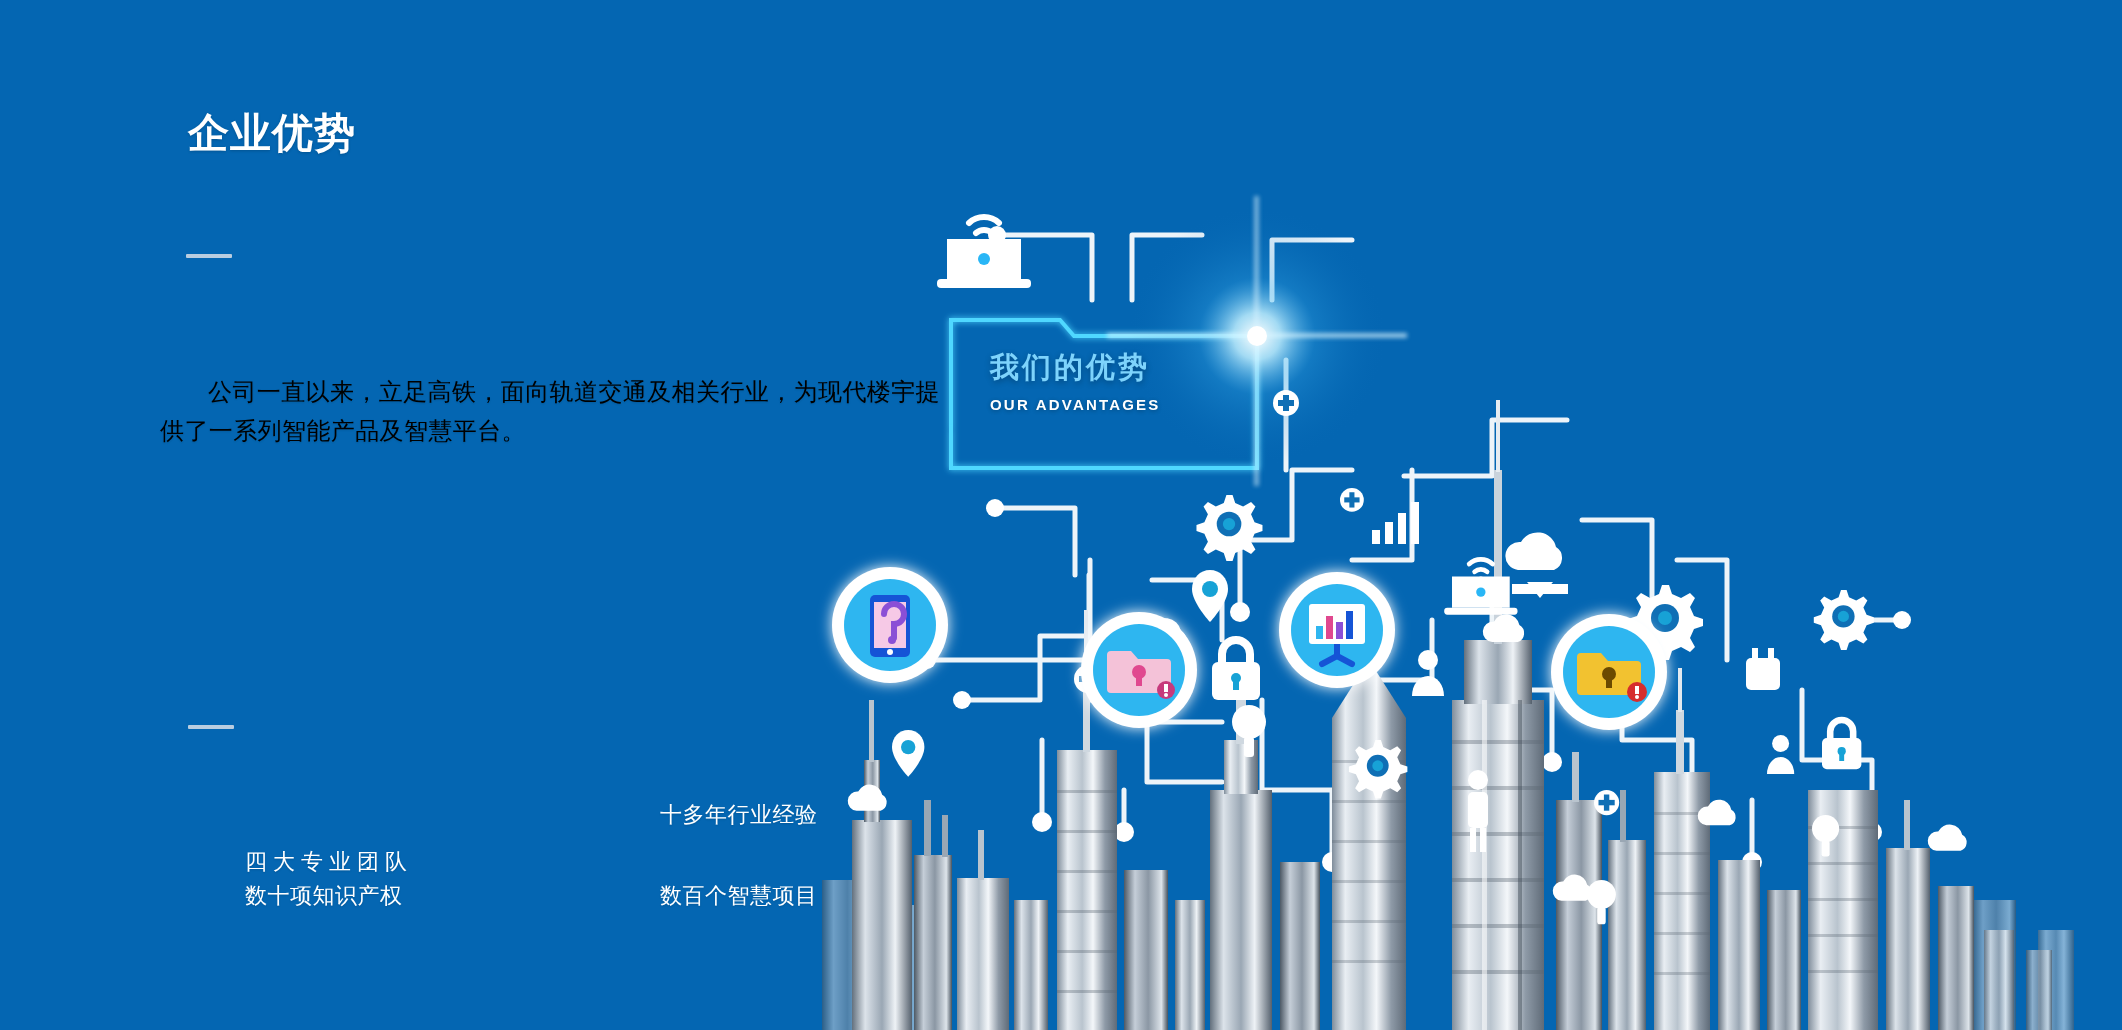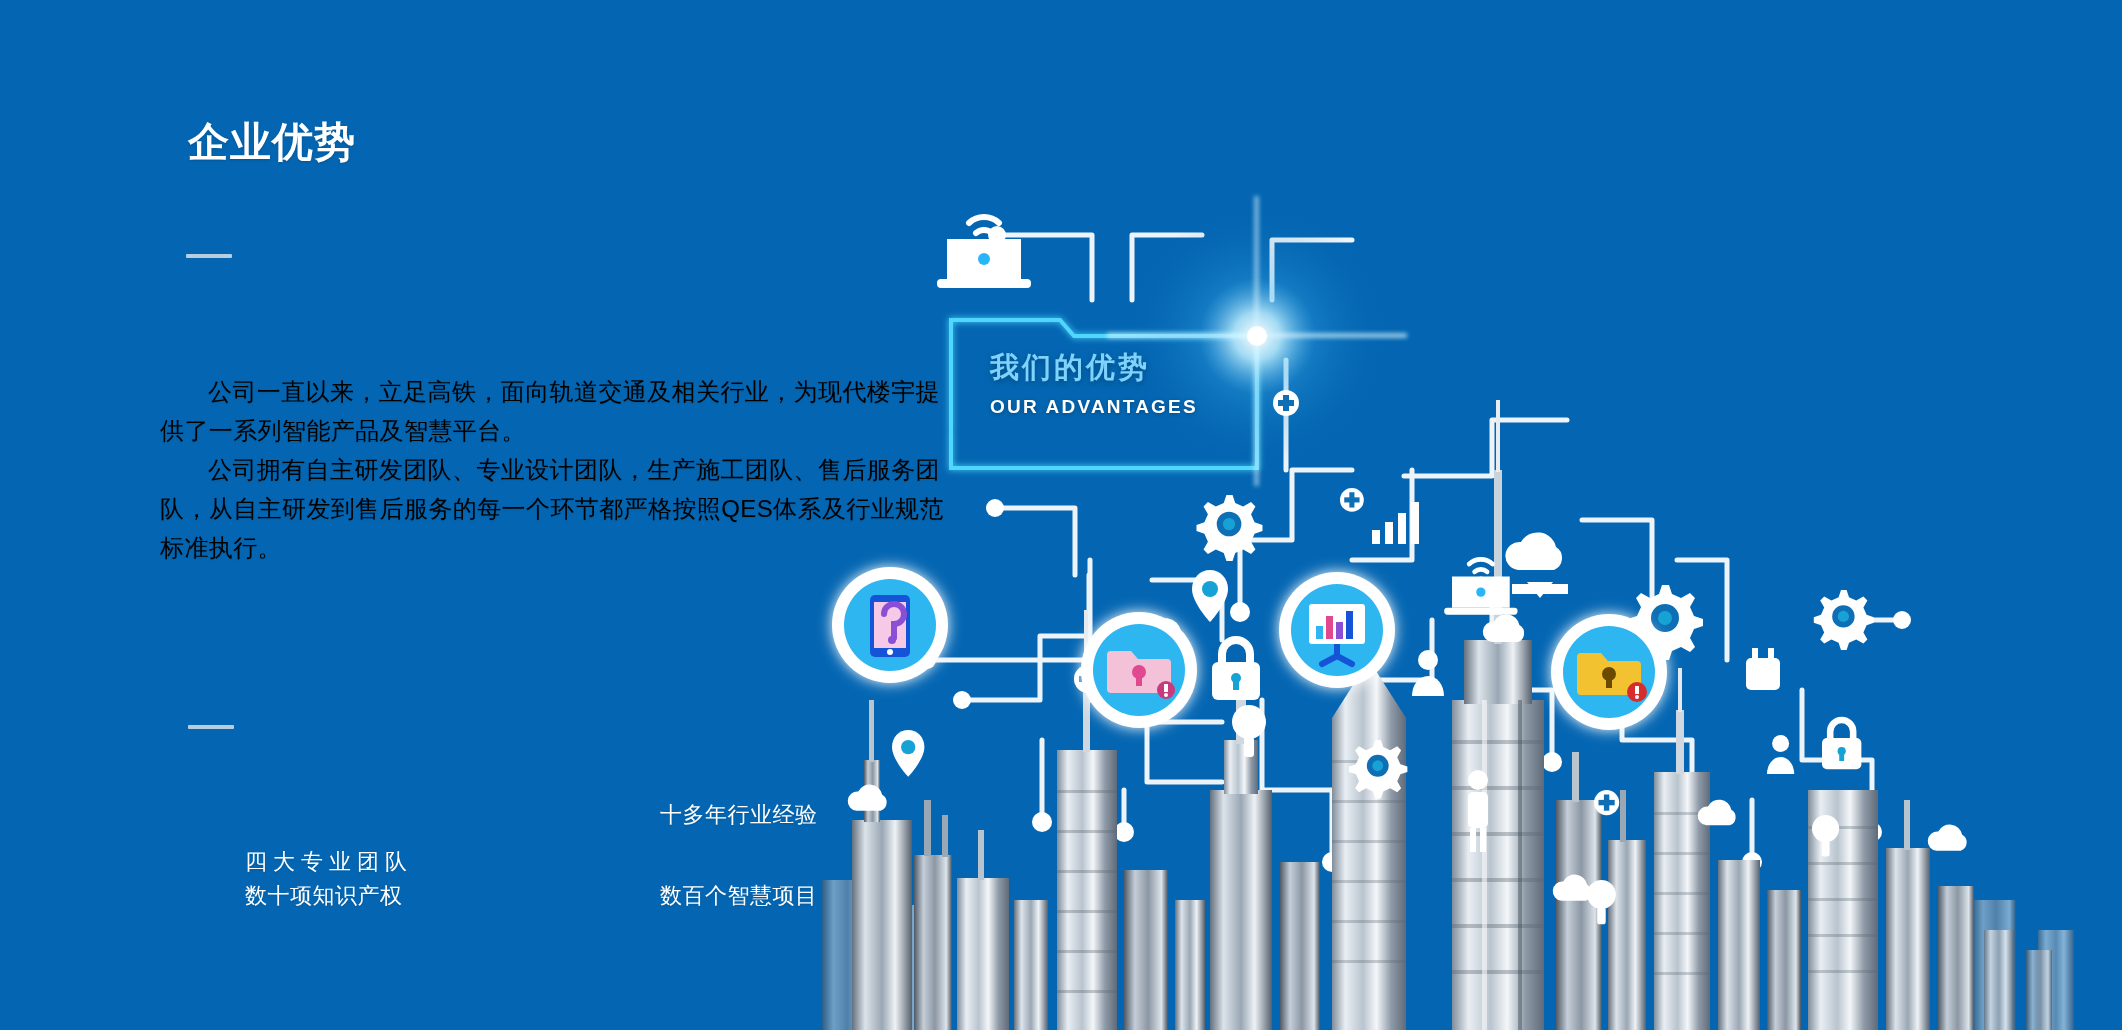--- a/index.html
+++ b/index.html
@@ -36,21 +36,21 @@
   #content {
     position: absolute;
     left: 0; top: 0;
     width: 1030px;
     height: 1030px;
   }
 
   .title-cn {
     position: absolute;
     left: 188px;
-    top: 91px;
+    top: 82px;
     font-size: 41px;
     font-weight: bold;
     color: #ffffff;
     letter-spacing: 1px;
     line-height: 1.2;
     text-shadow: 0 1px 3px rgba(0,0,0,0.18);
     white-space: nowrap;
   }
 
   .title-en {
@@ -535,34 +535,33 @@
         <g transform="translate(481,390)">
           <circle cx="13" cy="13" r="13" fill="#ffffff"></circle>
           <rect x="10" y="5" width="6" height="16" fill="#0f6fb5"></rect>
           <rect x="5" y="10" width="16" height="6" fill="#0f6fb5"></rect>
         </g>
       </g>
     </svg>
 
     <div style="position:absolute;left:198px;top:352px;width:250px;">
       <div style="font-size:29px;font-weight:bold;color:#7dd3fc;letter-spacing:3px;line-height:1.1;text-shadow:0 2px 6px rgba(0,0,0,0.3);">我们的优势</div>
-      <div style="font-size:19px;font-weight:bold;color:#ffffff;letter-spacing:2.2px;margin-top:12px;text-shadow:0 1px 4px rgba(0,0,0,0.3);">OUR ADVANTAGES</div>
+      <div style="font-size:15px;font-weight:bold;color:#ffffff;letter-spacing:2.2px;margin-top:12px;text-shadow:0 1px 4px rgba(0,0,0,0.3);">OUR ADVANTAGES</div>
     </div>
   </div>
 
   <div id="content">
 
     <h1 class="title-cn">企业优势</h1>
 
 
     <div class="rule rule-top"></div>
 
     <div class="body-copy">
       <p>公司一直以来，立足高铁，面向轨道交通及相关行业，为现代楼宇提供了一系列智能产品及智慧平台。</p>
-      <p>公司拥有自主研发团队、专业设计团队，生产施工团队、售后服务团队，从自主研发到售后服务的每一个环节都严格按照QES体系及行业规范标准执行。</p>
     </div>
 
     <div class="rule rule-mid"></div>
 
     <div class="stats">
       <div class="stats-row">
         <div class="stat spaced">四大专业团队</div>
         <div class="stat col2">十多年行业经验</div>
       </div>
       <div class="stats-row">

